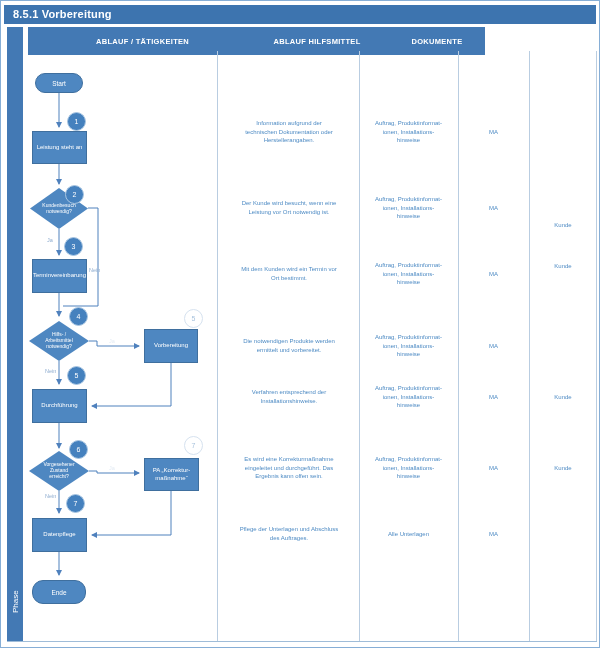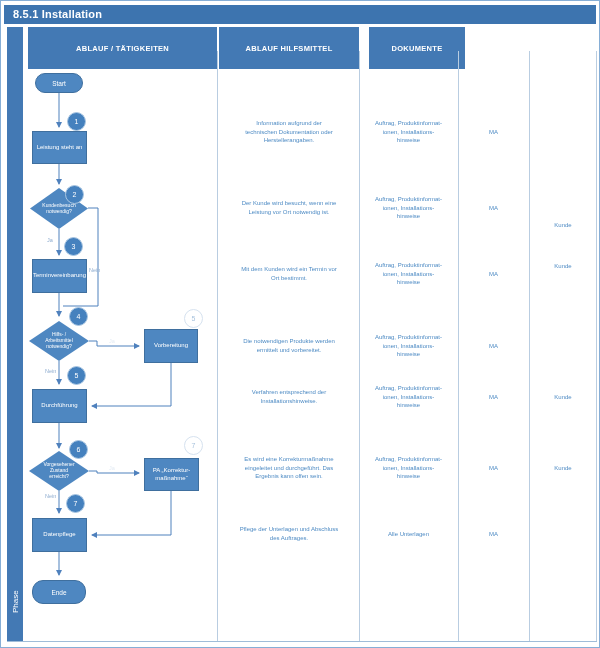--- a/index.html
+++ b/index.html
@@ -2,23 +2,23 @@
 <html><head>
 <meta charset="utf-8">
 <style>
   html,body{margin:0;padding:0;background:#fff;}
   .page{position:relative;width:600px;height:648px;background:#ffffff;
         border:1px solid #86aed6;box-sizing:border-box;overflow:hidden;
         font-family:"Liberation Sans",sans-serif;}
   .titlebar{position:absolute;left:3px;top:4px;width:592px;height:19px;
         background:#3d74af;color:#fff;font-size:11px;font-weight:bold;
         line-height:19px;padding-left:9px;box-sizing:border-box;letter-spacing:.2px;}
-  .hcell{position:absolute;top:26px;height:42px;background:#4379b4;color:#fff;
+  .hcell{position:absolute;top:26px;height:28px;background:#4379b4;color:#fff;
         font-size:7.5px;font-weight:bold;display:flex;align-items:center;
-        justify-content:center;text-align:center;letter-spacing:.3px;}
+        justify-content:center;text-align:center;letter-spacing:.3px;padding-left:20px;}
   .phasebar{position:absolute;left:6px;top:26px;width:16px;height:614px;background:#4379b4;}
   .phaselabel{position:absolute;left:6px;top:566px;width:16px;height:70px;color:#fff;
         font-size:8px;writing-mode:vertical-rl;transform:rotate(180deg);
         display:flex;align-items:center;justify-content:center;}
   .vline{position:absolute;top:50px;width:1px;height:590px;background:#b9cde1;}
   .hline{position:absolute;left:6px;top:640px;width:590px;height:1px;background:#9fbcd8;}
   .connectors{position:absolute;left:0;top:0;pointer-events:none;}
   .node{position:absolute;background:#4e87c1;color:#fff;display:flex;align-items:center;
         justify-content:center;text-align:center;box-sizing:border-box;
         white-space:pre-line;border:1px solid #3f6f9e;}
@@ -40,24 +40,24 @@
   .mcol{left:529px;width:66px;}
   .r1{top:103px;height:56px;} .r2{top:183px;height:48px;} .r3{top:250px;height:46px;}
   .r4{top:320px;height:50px;} .r5{top:373px;height:46px;} .r6{top:440px;height:54px;}
   .r7{top:508px;height:50px;}
 </style>
 </head>
 <body>
 
 <div class="page">
 
-  <div class="titlebar">8.5.1 Installation</div>
+  <div class="titlebar">8.5.1 Vorbereitung</div>
 
   <div class="hcell" style="left:27px;width:189px;">ABLAUF / TÄTIGKEITEN</div>
-  <div class="hcell" style="left:218px;width:140px;">ABLAUF HILFSMITTEL</div>
+  <div class="hcell" style="left:226px;width:140px;">ABLAUF HILFSMITTEL</div>
   <div class="hcell" style="left:368px;width:96px;">DOKUMENTE</div>
 
   <div class="phasebar"></div>
   <div class="phaselabel">Phase</div>
 
   <div class="vline" style="left:216px;"></div>
   <div class="vline" style="left:358px;"></div>
   <div class="vline" style="left:457px;"></div>
   <div class="vline" style="left:528px;"></div>
   <div class="vline" style="left:595px;"></div>

